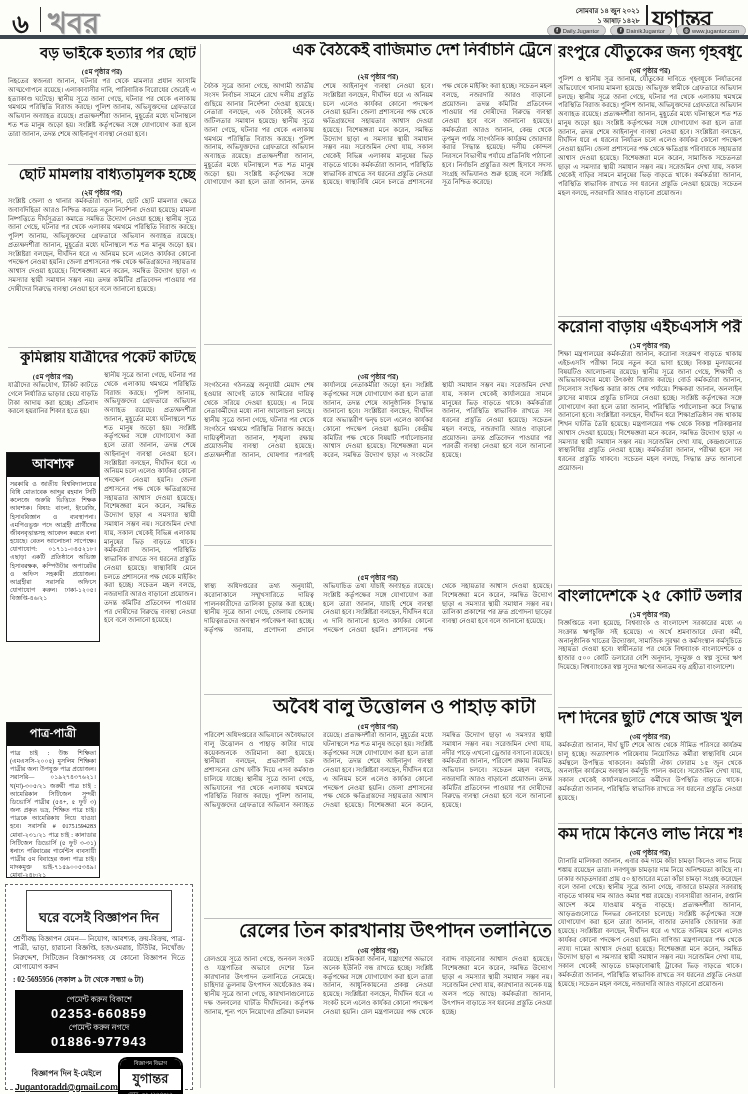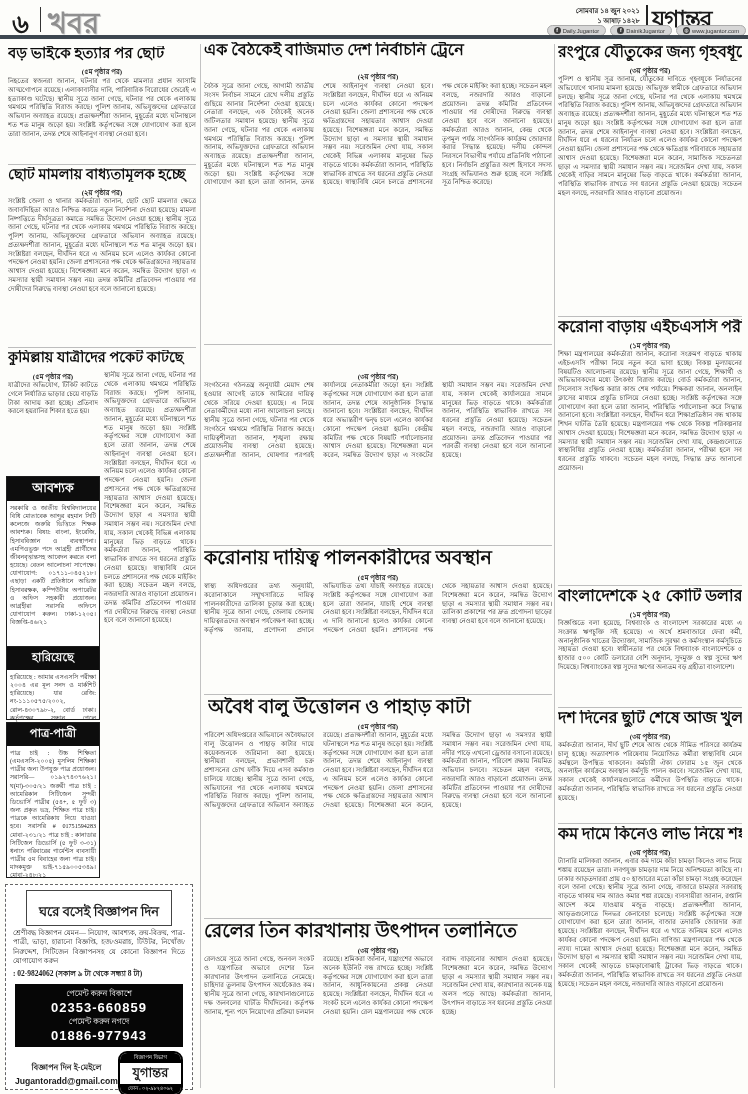--- a/index.html
+++ b/index.html
@@ -1,46 +1,46 @@
 <!DOCTYPE html>
 <html lang="bn"><head>
 <meta charset="utf-8">
 <style>
   html,body{margin:0;padding:0;background:#e9e9e9;}
   .page{position:relative;width:748px;height:1094px;background:#fdfdfa;margin:0 auto;
         font-family:"Liberation Serif","DejaVu Serif",serif;color:#1a1a1a;overflow:hidden;}
   .abs{position:absolute;}
-  .hl{font-weight:bold;text-align:left;line-height:1.05;color:#0d0d0d;white-space:nowrap;overflow:hidden;}
+  .hl{font-weight:bold;text-align:right;line-height:1.05;color:#0d0d0d;white-space:nowrap;overflow:hidden;}
   .cont{font-size:7px;font-weight:bold;text-align:center;color:#222;}
   .bt{font-size:6.6px;line-height:1.33;text-align:justify;color:#262626;overflow:hidden;}
   .cols-3{column-count:3;column-gap:9px;}
   .vrule{width:1px;background:#c2c2c2;}
   .hrule{height:1px;background:#bdbdbd;}
   .headbar{background:#3d4750;}
   .pill{display:inline-flex;align-items:center;gap:2px;background:#d6d6d6;border:1px solid #aaa;
         border-radius:8px;font-size:5.8px;padding:1px 6px;color:#333;
         font-family:"Liberation Sans","DejaVu Sans",sans-serif;}
   .pill .ic{display:inline-block;width:7px;height:7px;border-radius:50%;background:#3b3b3b;color:#fff;
         font-size:5px;line-height:7px;text-align:center;font-weight:bold;}
   .cbox{border:1px solid #1c1c1c;background:#fff;}
   .cbox-head{background:#0d0d0d;color:#fff;font-weight:bold;text-align:center;font-size:12.5px;padding:2px 0;}
   .cbox-body{font-size:6.1px;line-height:1.34;text-align:justify;padding:3px 3px;color:#222;overflow:hidden;}
   .adbox{border:1.5px dashed #666;background:#fff;}
-  .adbox-title{border:1px solid #444;margin:5px 20px 3px;font-size:13px;font-weight:bold;text-align:center;padding:11px 0 2px;}
+  .adbox-title{border:1px solid #444;margin:5px 20px 3px;font-size:13px;font-weight:bold;text-align:center;padding:17px 0 2px;}
   .adbox-body{font-size:7px;line-height:1.35;text-align:justify;margin:3px 7px 0;}
   .adbox-phone{font-size:7.5px;font-weight:bold;margin:1px 7px 0;}
   .paybox{background:#060606;color:#fff;text-align:center;margin:4px 9px;padding:3px 0 4px;}
   .paybox .lbl{font-size:8px;}
   .paybox .num{font-size:13px;font-weight:bold;letter-spacing:1px;
         font-family:"Liberation Sans","DejaVu Sans",sans-serif;}
   .adfoot{display:flex;justify-content:space-between;align-items:center;margin:3px 9px 0;}
   .badge{width:66px;border:2px solid #000;border-radius:9px;overflow:hidden;text-align:center;background:#fff;}
   .badge .strip{background:#000;color:#fff;font-size:5.4px;padding:1px 0;}
   .badge .logo{font-size:13px;font-weight:900;padding:0;}
-  .sans{font-family:"Liberation Sans","DejaVu Sans",sans-serif;}
+  .sans{font-family:"Liberation Sans","DejaVu Sans",sans-serif;text-decoration:underline;}
 </style>
 </head>
 <body>
 
 <div class="page">
 
   <div class="abs" style="left:12px;top:4px;font-size:26px;font-weight:bold;">৬</div>
   <div class="abs" style="left:40px;top:7px;width:1px;height:25px;background:#333;"></div>
   <div class="abs" style="left:48px;top:0px;font-size:29px;font-weight:900;color:#8f8f8f;text-shadow:1px 1px 0 #cfcfcf;">খবর</div>
 
@@ -79,37 +79,33 @@
   <div class="abs hl" style="left:8px;top:167px;width:188px;font-size:14.5px;">ছোট মামলায় বাধ্যতামূলক হচ্ছে</div>
   <div class="abs cont" style="left:8px;top:187px;width:188px;">(২য় পৃষ্ঠার পর)</div>
   <div class="abs bt" style="left:8px;top:197px;width:188px;height:148px;">সংশ্লিষ্ট জেলা ও থানার কর্মকর্তারা জানান, ছোট ছোট মামলার ক্ষেত্রে জবাবদিহিতা আরও নিশ্চিত করতে নতুন নির্দেশনা দেওয়া হয়েছে। মামলা নিষ্পত্তিতে দীর্ঘসূত্রতা কমাতে সমন্বিত উদ্যোগ নেওয়া হচ্ছে। স্থানীয় সূত্রে জানা গেছে, ঘটনার পর থেকে এলাকায় থমথমে পরিস্থিতি বিরাজ করছে। পুলিশ জানায়, অভিযুক্তদের গ্রেফতারে অভিযান অব্যাহত রয়েছে। প্রত্যক্ষদর্শীরা জানান, মুহূর্তের মধ্যে ঘটনাস্থলে শত শত মানুষ জড়ো হয়। সংশ্লিষ্টরা বলছেন, দীর্ঘদিন ধরে এ অনিয়ম চলে এলেও কার্যকর কোনো পদক্ষেপ নেওয়া হয়নি। জেলা প্রশাসনের পক্ষ থেকে ক্ষতিগ্রস্তদের সহায়তার আশ্বাস দেওয়া হয়েছে। বিশেষজ্ঞরা মনে করেন, সমন্বিত উদ্যোগ ছাড়া এ সমস্যার স্থায়ী সমাধান সম্ভব নয়। তদন্ত কমিটির প্রতিবেদন পাওয়ার পর দোষীদের বিরুদ্ধে ব্যবস্থা নেওয়া হবে বলে জানানো হয়েছে।</div>
 
   <div class="abs hrule" style="left:8px;top:347px;width:188px;"></div>
   <div class="abs hl" style="left:8px;top:350px;width:188px;font-size:14.5px;">কুমিল্লায় যাত্রীদের পকেট কাটছে</div>
   <div class="abs cont" style="left:8px;top:371px;width:90px;">(৫ম পৃষ্ঠার পর)</div>
   <div class="abs bt" style="left:8px;top:381px;width:90px;height:66px;">যাত্রীদের অভিযোগ, টিকিট কাটতে গেলে নির্ধারিত ভাড়ার চেয়ে বাড়তি টাকা আদায় করা হচ্ছে। প্রতিবাদ করলে হয়রানির শিকার হতে হয়।</div>
   <div class="abs bt" style="left:104px;top:371px;width:92px;height:505px;">স্থানীয় সূত্রে জানা গেছে, ঘটনার পর থেকে এলাকায় থমথমে পরিস্থিতি বিরাজ করছে। পুলিশ জানায়, অভিযুক্তদের গ্রেফতারে অভিযান অব্যাহত রয়েছে। প্রত্যক্ষদর্শীরা জানান, মুহূর্তের মধ্যে ঘটনাস্থলে শত শত মানুষ জড়ো হয়। সংশ্লিষ্ট কর্তৃপক্ষের সঙ্গে যোগাযোগ করা হলে তারা জানান, তদন্ত শেষে আইনানুগ ব্যবস্থা নেওয়া হবে। সংশ্লিষ্টরা বলছেন, দীর্ঘদিন ধরে এ অনিয়ম চলে এলেও কার্যকর কোনো পদক্ষেপ নেওয়া হয়নি। জেলা প্রশাসনের পক্ষ থেকে ক্ষতিগ্রস্তদের সহায়তার আশ্বাস দেওয়া হয়েছে। বিশেষজ্ঞরা মনে করেন, সমন্বিত উদ্যোগ ছাড়া এ সমস্যার স্থায়ী সমাধান সম্ভব নয়। সরেজমিন দেখা যায়, সকাল থেকেই বিভিন্ন এলাকায় মানুষের ভিড় বাড়তে থাকে। কর্মকর্তারা জানান, পরিস্থিতি স্বাভাবিক রাখতে সব ধরনের প্রস্তুতি নেওয়া হয়েছে। স্বাস্থ্যবিধি মেনে চলতে প্রশাসনের পক্ষ থেকে মাইকিং করা হচ্ছে। সচেতন মহল বলছে, নজরদারি আরও বাড়ানো প্রয়োজন। তদন্ত কমিটির প্রতিবেদন পাওয়ার পর দোষীদের বিরুদ্ধে ব্যবস্থা নেওয়া হবে বলে জানানো হয়েছে।</div>
 
-  <div class="abs cbox" style="left:6px;top:476px;width:92px;height:188px;">
+  <div class="abs cbox" style="left:6px;top:452px;width:92px;height:188px;">
     <div class="cbox-head">আবশ্যক</div>
     <div class="cbox-body" style="height:162px;">সরকারি ও জাতীয় বিশ্ববিদ্যালয়ের বিধি মোতাবেক আব্দুর রহমান সিটি কলেজে জরুরি ভিত্তিতে শিক্ষক আবশ্যক। বিষয়: বাংলা, ইংরেজি, হিসাববিজ্ঞান ও ব্যবস্থাপনা। এমপিওভুক্ত পদে আগ্রহী প্রার্থীদের জীবনবৃত্তান্তসহ আবেদন করতে বলা হয়েছে। বেতন আলোচনা সাপেক্ষে। যোগাযোগ: ০১৭১১-০৪৫২১৮। এছাড়া একটি প্রতিষ্ঠানে অভিজ্ঞ হিসাবরক্ষক, কম্পিউটার অপারেটর ও অফিস সহকারী প্রয়োজন। আগ্রহীরা সরাসরি অফিসে যোগাযোগ করুন। ঢাকা-১২০৫। বিজ্ঞপ্তি-৪৬/২১</div>
-  </div>
-  <div class="abs cbox" style="left:6px;top:646px;width:92px;height:72px;">
-    <div class="cbox-head" style="font-size:11.5px;">হারিয়েছে</div>
-    <div class="cbox-body" style="height:50px;">হারিয়েছে : আমার এসএসসি পরীক্ষা ২০০৪ এর মূল সনদ ও মার্কশিট হারিয়েছে। যার রেজি: নং-১১১০৫৭৫/২০০২, রোল-৪৩০৭৯৮-২, বোর্ড ঢাকা। কর্তৃপক্ষের সন্ধান পেলে যোগাযোগের অনুরোধ। তারিখ: ১০/০৬/২০২১। বিজ্ঞপ্তি-৭৯/২১</div>
   </div>
   <div class="abs cbox" style="left:6px;top:722px;width:92px;height:154px;">
     <div class="cbox-head" style="font-size:11.5px;">পাত্র-পাত্রী</div>
     <div class="cbox-body" style="height:130px;">পাত্র চাই : উচ্চ শিক্ষিতা (এমএসসি-২০০৫) মুসলিম শিক্ষিকা পাত্রীর জন্য উপযুক্ত পাত্র প্রয়োজন। সরাসরি— ০১৯২৭৪৩৭৬২১। ঘ(মা)-৩০৫/২১ জরুরী পাত্র চাই : আমেরিকান সিটিজেন সুন্দরী ডিভোর্সি পাত্রীর (৫৪+, ৫ ফুট ৩) জন্য প্রকৃত ভদ্র, শিক্ষিত পাত্র চাই। পাত্রকে আমেরিকায় নিয়ে যাওয়া হবে। সরাসরি # 01751594283 মোবা-২৩১/২১ পাত্র চাই : কানাডার সিটিজেন ডিভোর্সি (৫ ফুট ৩-৩১) ধনাঢ্য পরিবারের গার্মেন্টস ব্যবসায়ী পাত্রীর ৫ম বিবাহের জন্য পাত্র চাই। মাদকমুক্ত ভাই-৭১৫৯০০৫৩৪৯। মোবা-২৪৮/২১</div>
   </div>
 
   <div class="abs adbox" style="left:5px;top:884px;width:186px;height:204px;">
     <div class="adbox-title">ঘরে বসেই বিজ্ঞাপন দিন</div>
     <div class="adbox-body">শ্রেণীবদ্ধ বিজ্ঞাপন যেমন— নিয়োগ, আবশ্যক, ক্রয়-বিক্রয়, পাত্র-পাত্রী, ভাড়া, হারানো বিজ্ঞপ্তি, হজ/ওমরাহ, টিউটর, নিখোঁজ/নিরুদ্দেশ, সিটিজেন বিজ্ঞাপনসহ যে কোনো বিজ্ঞাপন দিতে যোগাযোগ করুন</div>
-    <div class="adbox-phone">: 02-9824062 (সকাল ৯ টা থেকে সন্ধ্যা 8 টা)</div>
+    <div class="adbox-phone">: 02-5695956 (সকাল ৯ টা থেকে সন্ধ্যা ৬ টা)</div>
     <div class="paybox">
       <div class="lbl">পেমেন্ট করুন বিকাশে</div>
       <div class="num">02353-660859</div>
       <div class="lbl">পেমেন্ট করুন নগদে</div>
       <div class="num">01886-977943</div>
     </div>
     <div class="adfoot">
       <div style="text-align:center;flex:1;">
         <div style="font-size:8px;font-weight:bold;">বিজ্ঞাপন দিন ই-মেইলে</div>
         <div class="sans" style="font-size:8.6px;font-weight:bold;margin-top:2px;">Jugantoradd@gmail.com</div>
@@ -124,26 +120,25 @@
 
   <div class="abs hl" style="left:204px;top:42px;width:348px;font-size:16px;">এক বৈঠকেই বাজিমাত দেশ নির্বাচনি ট্রেনে</div>
   <div class="abs cont" style="left:204px;top:71px;width:348px;">(২য় পৃষ্ঠার পর)</div>
   <div class="abs bt cols-3" style="left:204px;top:82px;width:348px;height:259px;">বৈঠক সূত্রে জানা গেছে, আগামী জাতীয় সংসদ নির্বাচন সামনে রেখে দলীয় প্রস্তুতি গুছিয়ে আনার নির্দেশনা দেওয়া হয়েছে। নেতারা বলছেন, এক বৈঠকেই অনেক জটিলতার সমাধান হয়েছে। স্থানীয় সূত্রে জানা গেছে, ঘটনার পর থেকে এলাকায় থমথমে পরিস্থিতি বিরাজ করছে। পুলিশ জানায়, অভিযুক্তদের গ্রেফতারে অভিযান অব্যাহত রয়েছে। প্রত্যক্ষদর্শীরা জানান, মুহূর্তের মধ্যে ঘটনাস্থলে শত শত মানুষ জড়ো হয়। সংশ্লিষ্ট কর্তৃপক্ষের সঙ্গে যোগাযোগ করা হলে তারা জানান, তদন্ত শেষে আইনানুগ ব্যবস্থা নেওয়া হবে। সংশ্লিষ্টরা বলছেন, দীর্ঘদিন ধরে এ অনিয়ম চলে এলেও কার্যকর কোনো পদক্ষেপ নেওয়া হয়নি। জেলা প্রশাসনের পক্ষ থেকে ক্ষতিগ্রস্তদের সহায়তার আশ্বাস দেওয়া হয়েছে। বিশেষজ্ঞরা মনে করেন, সমন্বিত উদ্যোগ ছাড়া এ সমস্যার স্থায়ী সমাধান সম্ভব নয়। সরেজমিন দেখা যায়, সকাল থেকেই বিভিন্ন এলাকায় মানুষের ভিড় বাড়তে থাকে। কর্মকর্তারা জানান, পরিস্থিতি স্বাভাবিক রাখতে সব ধরনের প্রস্তুতি নেওয়া হয়েছে। স্বাস্থ্যবিধি মেনে চলতে প্রশাসনের পক্ষ থেকে মাইকিং করা হচ্ছে। সচেতন মহল বলছে, নজরদারি আরও বাড়ানো প্রয়োজন। তদন্ত কমিটির প্রতিবেদন পাওয়ার পর দোষীদের বিরুদ্ধে ব্যবস্থা নেওয়া হবে বলে জানানো হয়েছে। কর্মকর্তারা আরও জানান, কেন্দ্র থেকে তৃণমূল পর্যন্ত সাংগঠনিক কার্যক্রম জোরদার করার সিদ্ধান্ত হয়েছে। দলীয় কোন্দল নিরসনে বিভাগীয় পর্যায়ে প্রতিনিধি পাঠানো হবে। নির্বাচনি প্রস্তুতির অংশ হিসাবে সদস্য সংগ্রহ অভিযানও শুরু হচ্ছে বলে সংশ্লিষ্ট সূত্র নিশ্চিত করেছে।</div>
 
   <div class="abs hrule" style="left:204px;top:344px;width:348px;"></div>
   <div class="abs cont" style="left:204px;top:371px;width:348px;">(৩য় পৃষ্ঠার পর)</div>
   <div class="abs bt cols-3" style="left:204px;top:381px;width:348px;height:161px;">সংগঠনের গঠনতন্ত্র অনুযায়ী মেয়াদ শেষ হওয়ার আগেই তাকে আমিরের দায়িত্ব থেকে সরিয়ে দেওয়া হয়েছে। এ নিয়ে নেতাকর্মীদের মধ্যে নানা আলোচনা চলছে। স্থানীয় সূত্রে জানা গেছে, ঘটনার পর থেকে সংগঠনে থমথমে পরিস্থিতি বিরাজ করছে। দায়িত্বশীলরা জানান, শৃঙ্খলা রক্ষায় প্রয়োজনীয় ব্যবস্থা নেওয়া হয়েছে। প্রত্যক্ষদর্শীরা জানান, ঘোষণার পরপরই কার্যালয়ে নেতাকর্মীরা জড়ো হন। সংশ্লিষ্ট কর্তৃপক্ষের সঙ্গে যোগাযোগ করা হলে তারা জানান, তদন্ত শেষে আনুষ্ঠানিক সিদ্ধান্ত জানানো হবে। সংশ্লিষ্টরা বলছেন, দীর্ঘদিন ধরে অভ্যন্তরীণ দ্বন্দ্ব চলে এলেও কার্যকর কোনো পদক্ষেপ নেওয়া হয়নি। কেন্দ্রীয় কমিটির পক্ষ থেকে বিষয়টি পর্যালোচনার আশ্বাস দেওয়া হয়েছে। বিশেষজ্ঞরা মনে করেন, সমন্বিত উদ্যোগ ছাড়া এ সংকটের স্থায়ী সমাধান সম্ভব নয়। সরেজমিন দেখা যায়, সকাল থেকেই কার্যালয়ের সামনে মানুষের ভিড় বাড়তে থাকে। কর্মকর্তারা জানান, পরিস্থিতি স্বাভাবিক রাখতে সব ধরনের প্রস্তুতি নেওয়া হয়েছে। সচেতন মহল বলছে, নজরদারি আরও বাড়ানো প্রয়োজন। তদন্ত প্রতিবেদন পাওয়ার পর পরবর্তী ব্যবস্থা নেওয়া হবে বলে জানানো হয়েছে।</div>
 
   <div class="abs hrule" style="left:204px;top:545px;width:348px;"></div>
-  <div class="abs hl" style="left:204px;top:548px;width:348px;font-size:19px;">করোনায় দায়িত্ব পালনকারীদের অবস্থান</div>
   <div class="abs cont" style="left:204px;top:572px;width:348px;">(৫ম পৃষ্ঠার পর)</div>
   <div class="abs bt cols-3" style="left:204px;top:582px;width:348px;height:110px;">স্বাস্থ্য অধিদপ্তরের তথ্য অনুযায়ী, করোনাকালে সম্মুখসারিতে দায়িত্ব পালনকারীদের তালিকা চূড়ান্ত করা হচ্ছে। স্থানীয় সূত্রে জানা গেছে, জেলায় জেলায় দায়িত্বরতদের অবস্থান পর্যবেক্ষণ করা হচ্ছে। কর্তৃপক্ষ জানায়, প্রণোদনা প্রদানে অভিযাচিত তথ্য যাচাই অব্যাহত রয়েছে। সংশ্লিষ্ট কর্তৃপক্ষের সঙ্গে যোগাযোগ করা হলে তারা জানান, যাচাই শেষে ব্যবস্থা নেওয়া হবে। সংশ্লিষ্টরা বলছেন, দীর্ঘদিন ধরে এ দাবি জানানো হলেও কার্যকর কোনো পদক্ষেপ নেওয়া হয়নি। প্রশাসনের পক্ষ থেকে সহায়তার আশ্বাস দেওয়া হয়েছে। বিশেষজ্ঞরা মনে করেন, সমন্বিত উদ্যোগ ছাড়া এ সমস্যার স্থায়ী সমাধান সম্ভব নয়। তালিকা প্রকাশের পর দ্রুত প্রণোদনা ছাড়ের ব্যবস্থা নেওয়া হবে বলে জানানো হয়েছে।</div>
 
   <div class="abs hrule" style="left:204px;top:694px;width:348px;"></div>
-  <div class="abs hl" style="left:208px;top:697px;width:348px;font-size:19px;">অবৈধ বালু উত্তোলন ও পাহাড় কাটা</div>
+  <div class="abs hl" style="left:188px;top:697px;width:348px;font-size:19px;">অবৈধ বালু উত্তোলন ও পাহাড় কাটা</div>
   <div class="abs cont" style="left:204px;top:721px;width:348px;">(৫ম পৃষ্ঠার পর)</div>
   <div class="abs bt cols-3" style="left:204px;top:731px;width:348px;height:185px;">পরিবেশ অধিদপ্তরের অভিযানে অবৈধভাবে বালু উত্তোলন ও পাহাড় কাটার দায়ে কয়েকজনকে জরিমানা করা হয়েছে। স্থানীয়রা বলছেন, প্রভাবশালী চক্র প্রশাসনের চোখ ফাঁকি দিয়ে এসব কর্মকাণ্ড চালিয়ে যাচ্ছে। স্থানীয় সূত্রে জানা গেছে, অভিযানের পর থেকে এলাকায় থমথমে পরিস্থিতি বিরাজ করছে। পুলিশ জানায়, অভিযুক্তদের গ্রেফতারে অভিযান অব্যাহত রয়েছে। প্রত্যক্ষদর্শীরা জানান, মুহূর্তের মধ্যে ঘটনাস্থলে শত শত মানুষ জড়ো হয়। সংশ্লিষ্ট কর্তৃপক্ষের সঙ্গে যোগাযোগ করা হলে তারা জানান, তদন্ত শেষে আইনানুগ ব্যবস্থা নেওয়া হবে। সংশ্লিষ্টরা বলছেন, দীর্ঘদিন ধরে এ অনিয়ম চলে এলেও কার্যকর কোনো পদক্ষেপ নেওয়া হয়নি। জেলা প্রশাসনের পক্ষ থেকে ক্ষতিগ্রস্তদের সহায়তার আশ্বাস দেওয়া হয়েছে। বিশেষজ্ঞরা মনে করেন, সমন্বিত উদ্যোগ ছাড়া এ সমস্যার স্থায়ী সমাধান সম্ভব নয়। সরেজমিন দেখা যায়, নদীর পাড়ে এখনো ড্রেজার বসানো রয়েছে। কর্মকর্তারা জানান, পরিবেশ রক্ষায় নিয়মিত অভিযান চলবে। সচেতন মহল বলছে, নজরদারি আরও বাড়ানো প্রয়োজন। তদন্ত কমিটির প্রতিবেদন পাওয়ার পর দোষীদের বিরুদ্ধে ব্যবস্থা নেওয়া হবে বলে জানানো হয়েছে।</div>
 
   <div class="abs hrule" style="left:204px;top:918px;width:348px;"></div>
   <div class="abs hl" style="left:204px;top:921px;width:348px;font-size:19px;">রেলের তিন কারখানায় উৎপাদন তলানিতে</div>
   <div class="abs cont" style="left:204px;top:945px;width:348px;">(৩য় পৃষ্ঠার পর)</div>
   <div class="abs bt cols-3" style="left:204px;top:955px;width:348px;height:133px;">রেলওয়ে সূত্রে জানা গেছে, জনবল সংকট ও যন্ত্রপাতির অভাবে দেশের তিন কারখানার উৎপাদন তলানিতে নেমেছে। চাহিদার তুলনায় উৎপাদন অর্ধেকেরও কম। স্থানীয় সূত্রে জানা গেছে, কারখানাগুলোতে দক্ষ জনবলের ঘাটতি দীর্ঘদিনের। কর্তৃপক্ষ জানায়, শূন্য পদে নিয়োগের প্রক্রিয়া চলমান রয়েছে। শ্রমিকরা জানান, যন্ত্রাংশের অভাবে অনেক ইউনিট বন্ধ রাখতে হচ্ছে। সংশ্লিষ্ট কর্তৃপক্ষের সঙ্গে যোগাযোগ করা হলে তারা জানান, আধুনিকায়নের প্রকল্প নেওয়া হয়েছে। সংশ্লিষ্টরা বলছেন, দীর্ঘদিন ধরে এ সংকট চলে এলেও কার্যকর কোনো পদক্ষেপ নেওয়া হয়নি। রেল মন্ত্রণালয়ের পক্ষ থেকে বরাদ্দ বাড়ানোর আশ্বাস দেওয়া হয়েছে। বিশেষজ্ঞরা মনে করেন, সমন্বিত উদ্যোগ ছাড়া এ সমস্যার স্থায়ী সমাধান সম্ভব নয়। সরেজমিন দেখা যায়, কারখানার অনেক যন্ত্র অলস পড়ে আছে। কর্মকর্তারা জানান, উৎপাদন বাড়াতে সব ধরনের প্রস্তুতি নেওয়া হচ্ছে।</div>
 
   <div class="abs hl" style="left:558px;top:44px;width:184px;font-size:16px;">রংপুরে যৌতুকের জন্য গৃহবধূকে</div>
   <div class="abs cont" style="left:558px;top:65px;width:184px;">(৩য় পৃষ্ঠার পর)</div>

